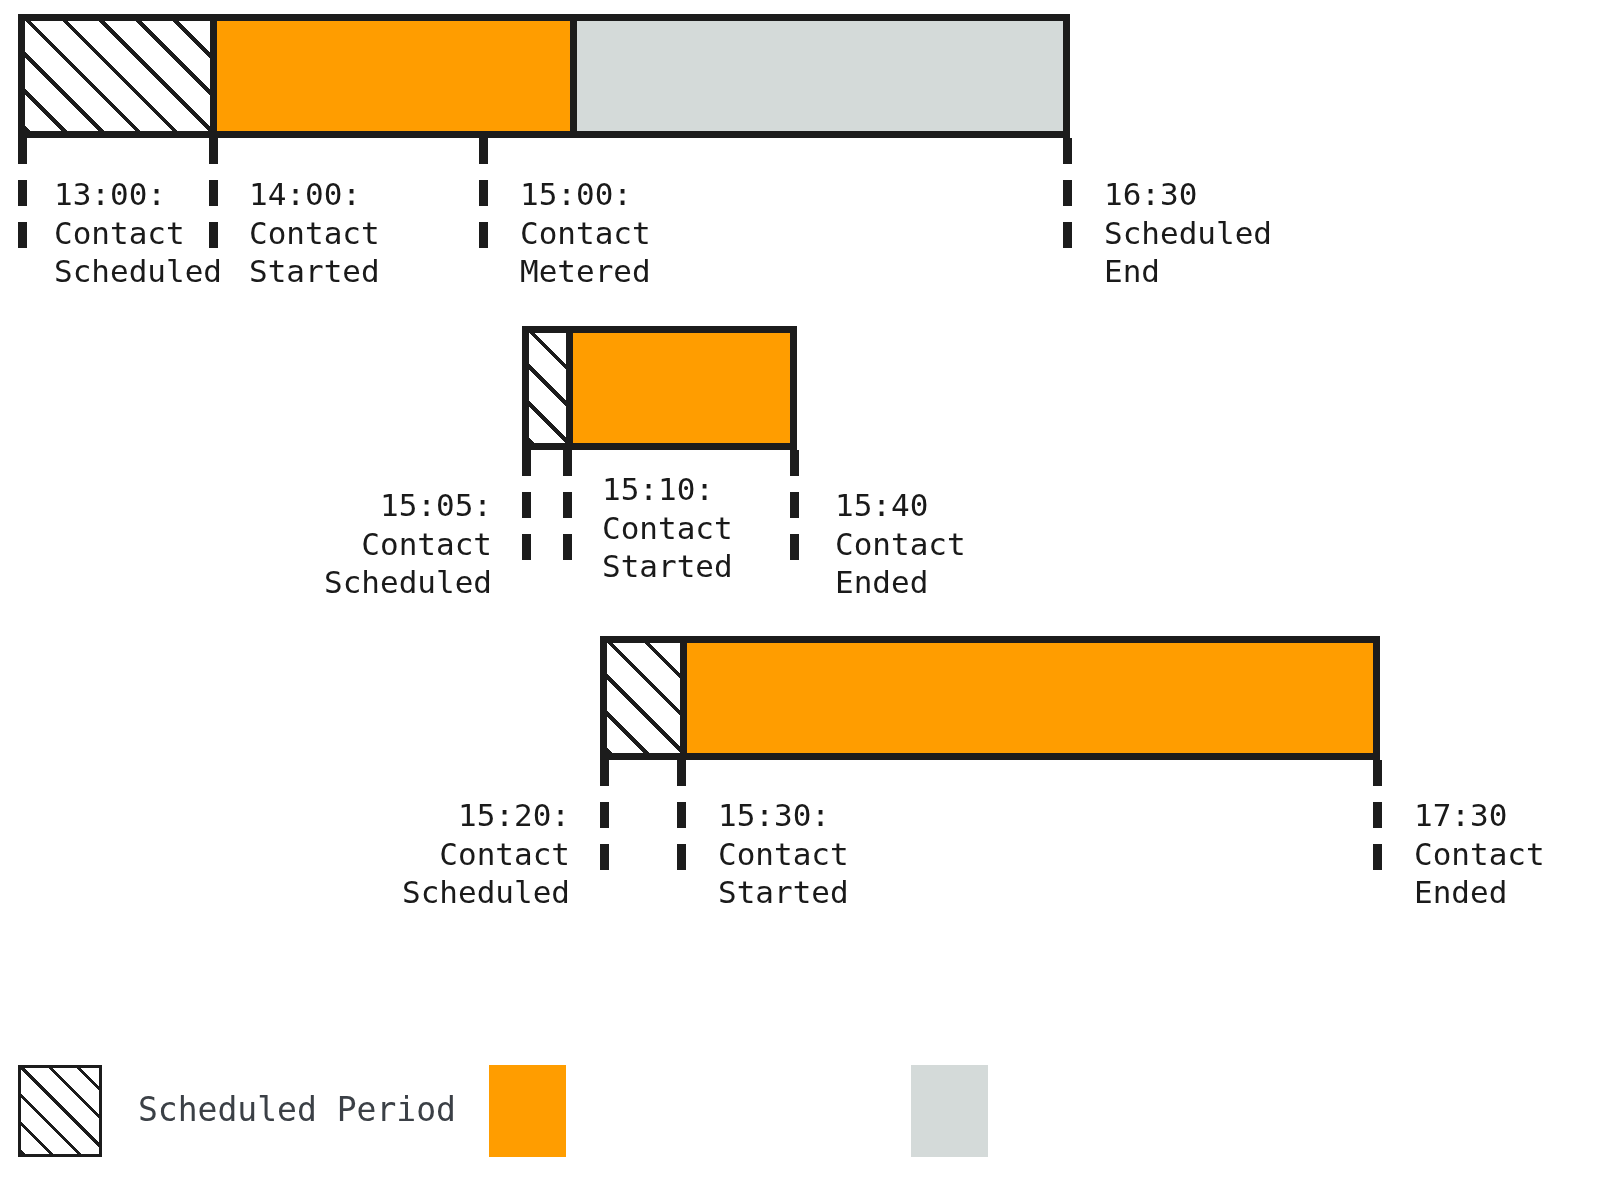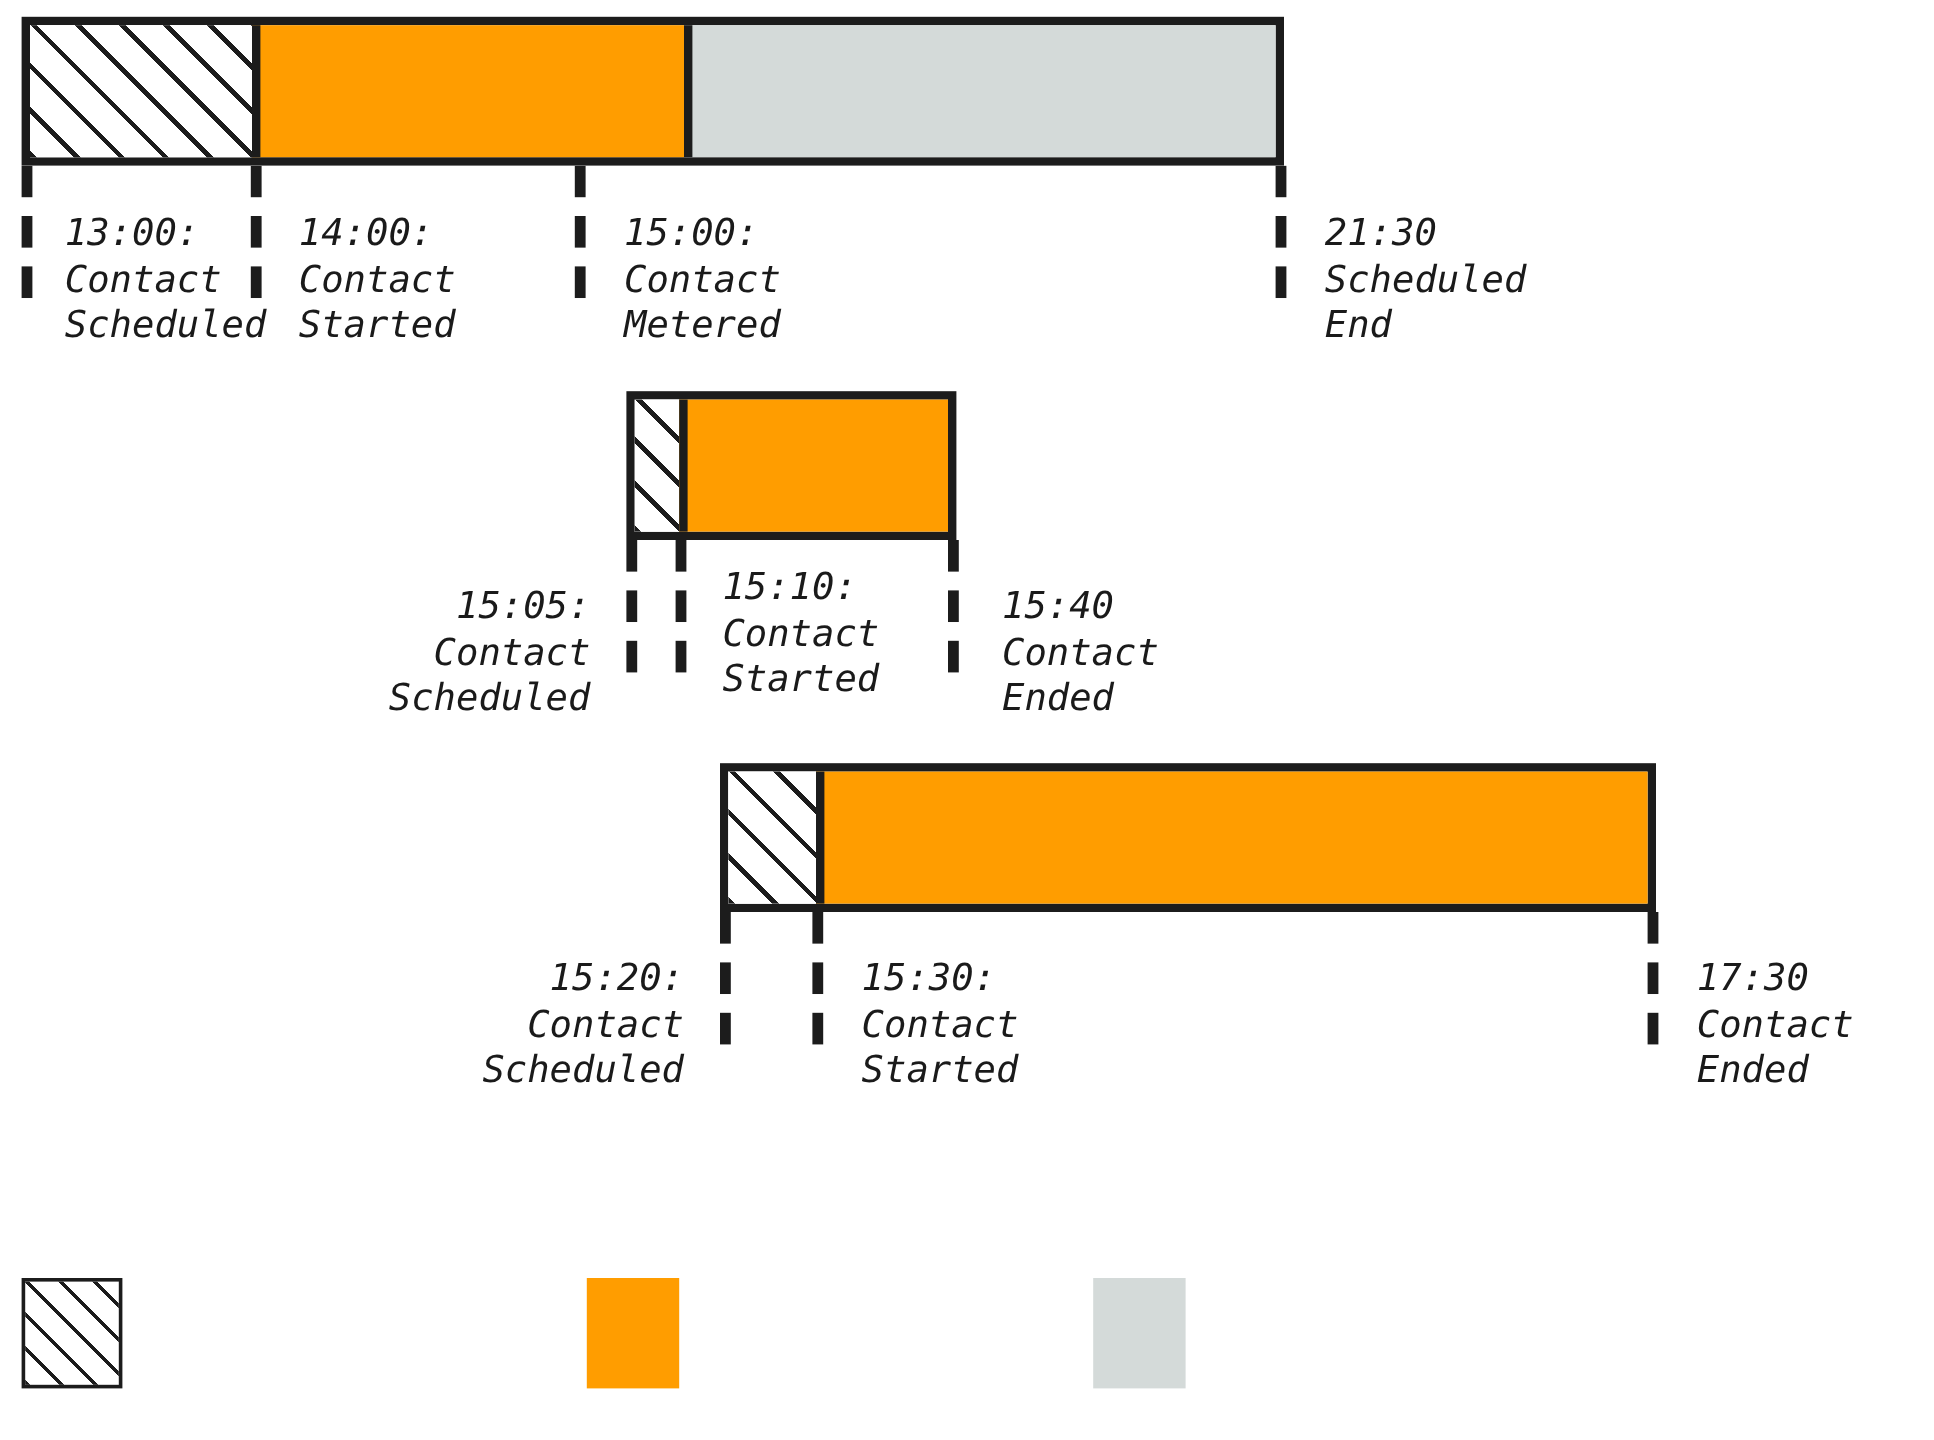--- a/index.html
+++ b/index.html
@@ -67,21 +67,20 @@
 
   
   .lbl {
     position: absolute;
     font-family: "DejaVu Sans Mono", "Liberation Mono", monospace;
     font-size: 31px;
     line-height: 38.5px;
     color: #1a1a1a;
     white-space: pre;
     letter-spacing: 0px;
-    font-style: italic;
   }
   .lbl.right { text-align: right; }
 
   
   #legend {
     position: absolute;
     left: 0;
     top: 1040px;
     width: 1612px;
     height: 120px;
@@ -128,21 +127,21 @@
   <div class="tick" style="left:209px; top:138px; height:112px;"></div>
   <div class="tick" style="left:479px; top:138px; height:112px;"></div>
   <div class="tick" style="left:1063px; top:138px; height:112px;"></div>
 
   <div class="lbl" style="left:54px; top:175px;"><span>13:00:</span><br><span>Contact</span><br><span>Scheduled</span></div>
 
   <div class="lbl" style="left:249px; top:175px;"><span>14:00:</span><br><span>Contact</span><br><span>Started</span></div>
 
   <div class="lbl" style="left:520px; top:175px;"><span>15:00:</span><br><span>Contact</span><br><span>Metered</span></div>
 
-  <div class="lbl" style="left:1104px; top:175px;"><span>21:30</span><br><span>Scheduled</span><br><span>End</span></div>
+  <div class="lbl" style="left:1104px; top:175px;"><span>16:30</span><br><span>Scheduled</span><br><span>End</span></div>
 
   <div class="bar" style="left:522px; top:326px; width:275px; height:124px;">
     <div class="seg seg-scheduled" style="width:37px;"></div>
     <div class="seg seg-metered" style="flex:1 1 auto;"></div>
   </div>
 
   <div class="tick" style="left:522px; top:450px; height:112px;"></div>
   <div class="tick" style="left:563px; top:450px; height:112px;"></div>
   <div class="tick" style="left:790px; top:450px; height:112px;"></div>
 
@@ -162,19 +161,20 @@
   <div class="tick" style="left:1373px; top:760px; height:112px;"></div>
 
   <div class="lbl right" style="left:220px; top:796px; width:350px;"><span>15:20:</span><br><span>Contact</span><br><span>Scheduled</span></div>
 
   <div class="lbl" style="left:718px; top:796px;"><span>15:30:</span><br><span>Contact</span><br><span>Started</span></div>
 
   <div class="lbl" style="left:1414px; top:796px;"><span>17:30</span><br><span>Contact</span><br><span>Ended</span></div>
 
   <div id="legend">
     <div class="lg-swatch hatch" style="left:18px; top:25px; width:84px; height:92px;"></div>
+    <div class="lg-label" style="left:138px;">Scheduled Period</div>
 
     <div class="lg-swatch orange" style="left:489px; top:25px; width:77px; height:92px;"></div>
 
     <div class="lg-swatch gray" style="left:911px; top:25px; width:77px; height:92px;"></div>
   </div>
 
 </div>
 
 </body></html>

